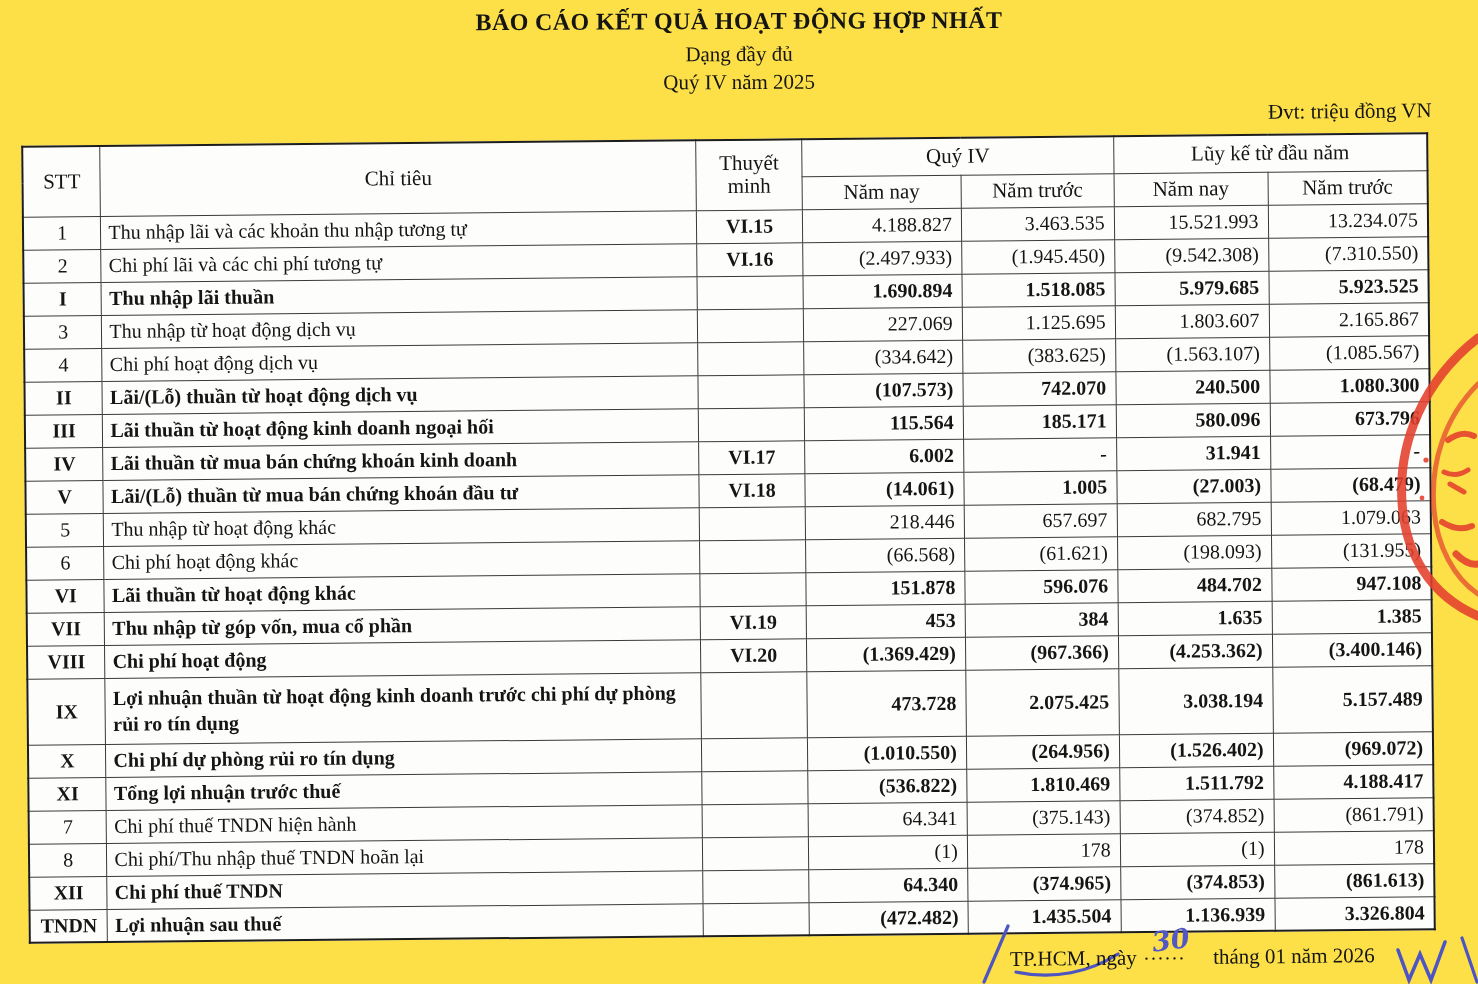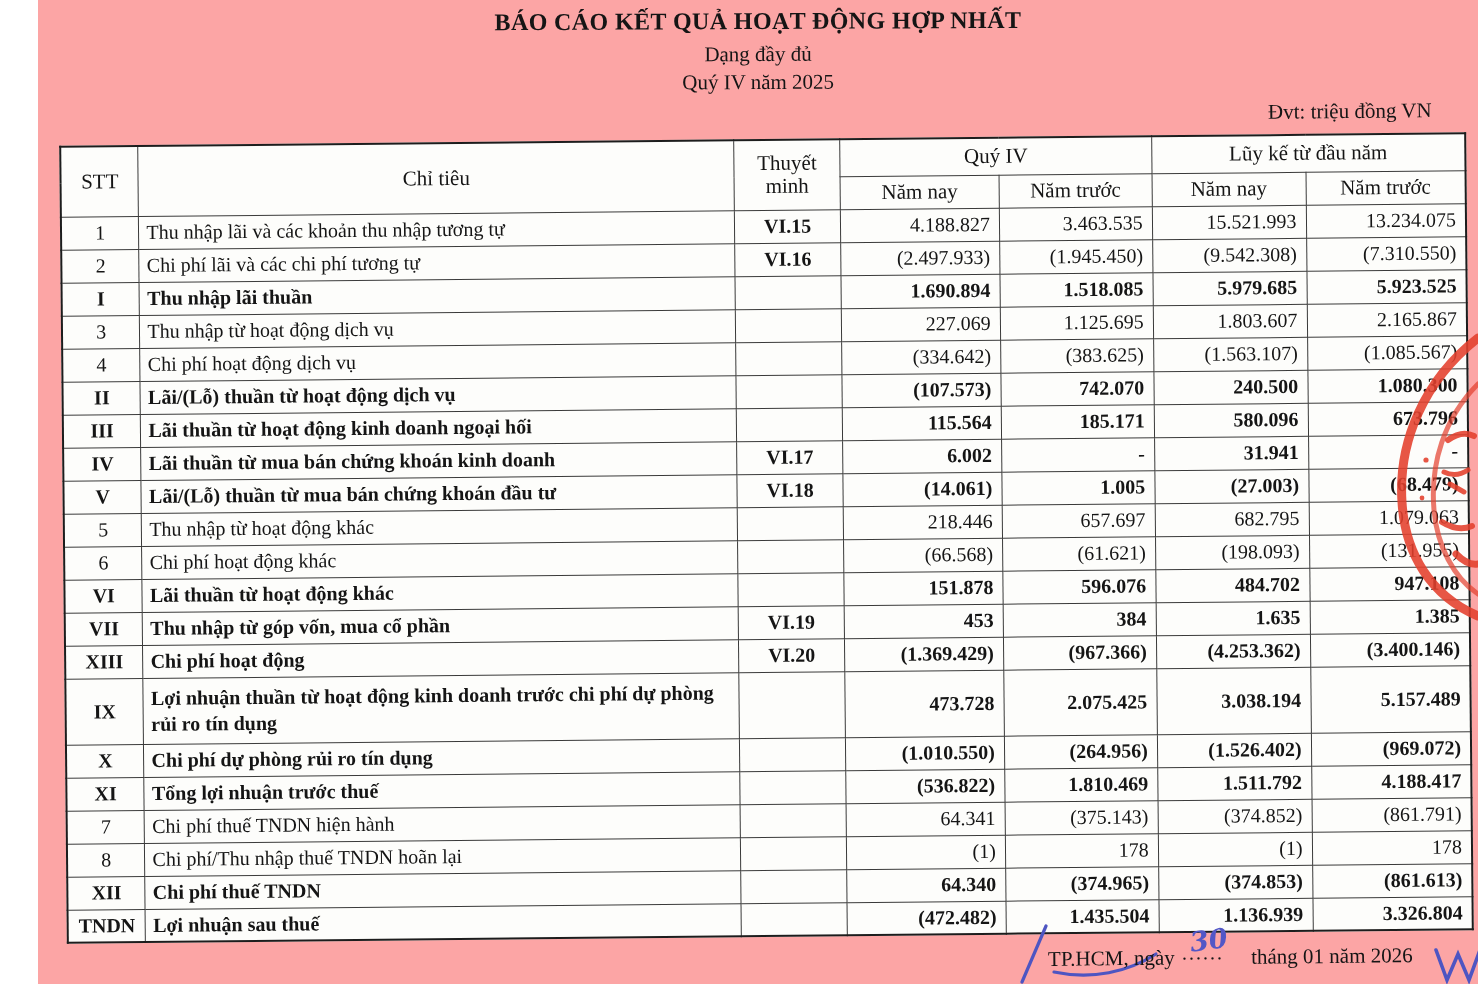--- a/index.html
+++ b/index.html
@@ -4,21 +4,21 @@
 <style>
   * { margin:0; padding:0; box-sizing:border-box; }
   html,body { width:1478px; height:984px; }
   body {
     background:#ffffff;
     font-family:"Liberation Serif","DejaVu Serif",serif;
     color:#151515;
     position:relative;
     overflow:hidden;
   }
-  .page { position:absolute; inset:0; background:#fca5a5;margin-left:38px; }
+  .page { position:absolute; inset:0; background:#fde047; }
 
   
   .title-block { position:absolute; top:8px; left:0; width:100%; text-align:center; transform:rotate(-0.25deg); }
   .doc-title { font-size:24px; font-weight:bold; letter-spacing:0.4px; }
   .doc-subtitle { font-size:21px; margin-top:7px; font-weight:normal; }
   .doc-period { font-size:21px; margin-top:3px; }
   .unit-label { position:absolute; top:99px; right:46px; font-size:21px; transform:rotate(-0.6deg); }
 
   
   table.report {
@@ -211,21 +211,21 @@
         <tr class="bold">
           <td class="stt">VII</td>
           <td class="label">Thu nhập từ góp vốn, mua cổ phần</td>
           <td class="note">VI.19</td>
           <td class="num">453</td>
           <td class="num">384</td>
           <td class="num">1.635</td>
           <td class="num">1.385</td>
         </tr>
         <tr class="bold">
-          <td class="stt">XIII</td>
+          <td class="stt">VIII</td>
           <td class="label">Chi phí hoạt động</td>
           <td class="note">VI.20</td>
           <td class="num">(1.369.429)</td>
           <td class="num">(967.366)</td>
           <td class="num">(4.253.362)</td>
           <td class="num">(3.400.146)</td>
         </tr>
         <tr class="bold tall">
           <td class="stt">IX</td>
           <td class="label">Lợi nhuận thuần từ hoạt động kinh doanh trước chi phí dự phòng rủi ro tín dụng</td>

